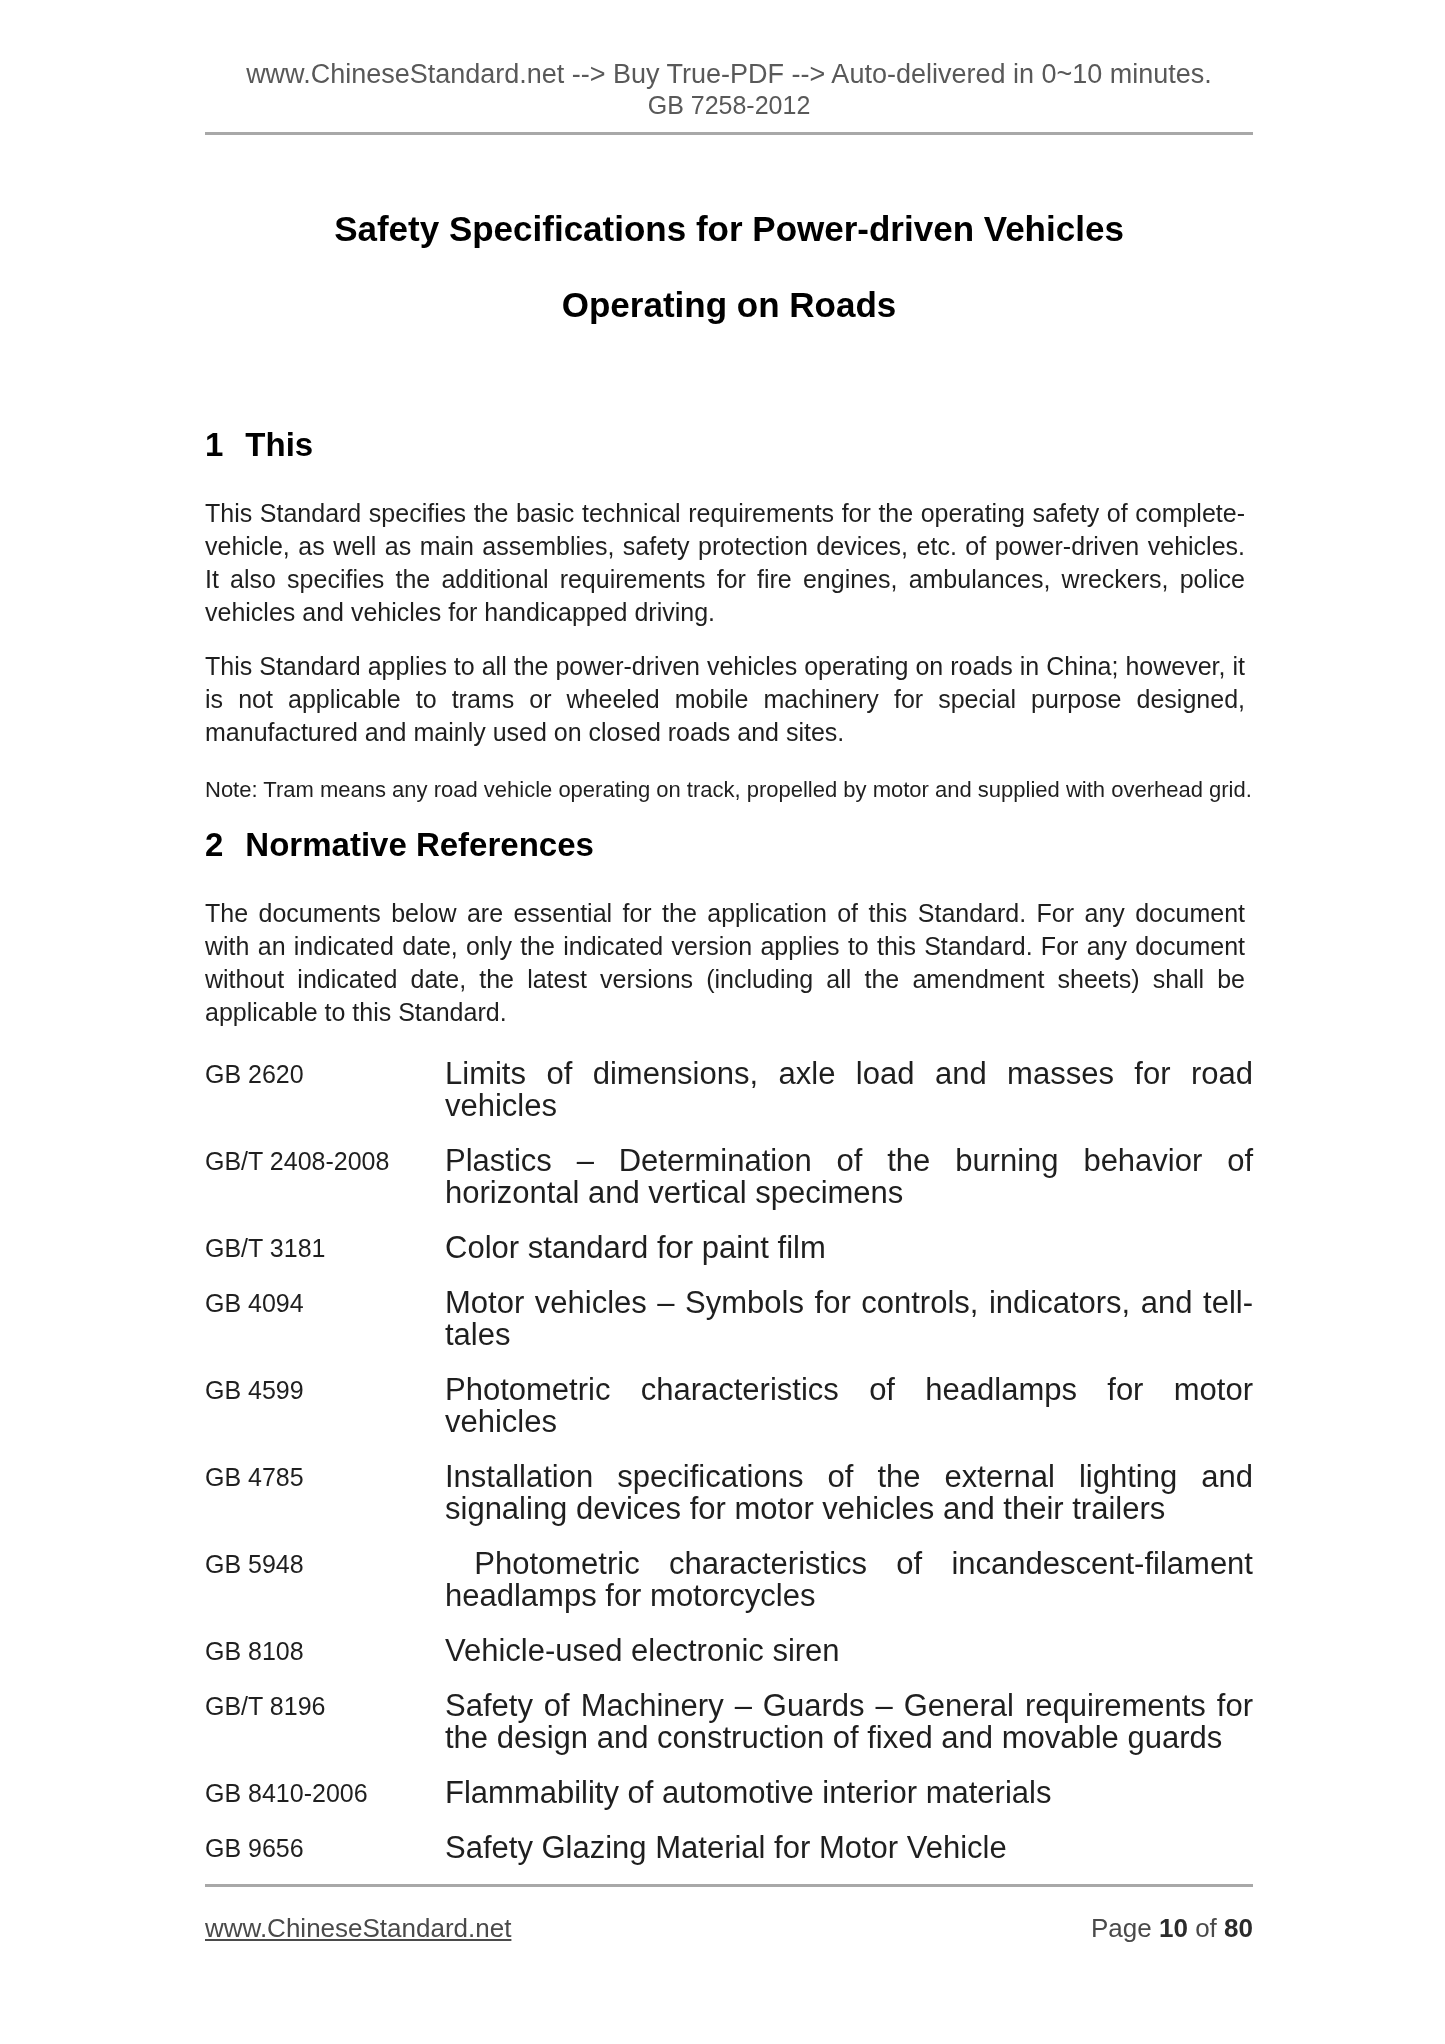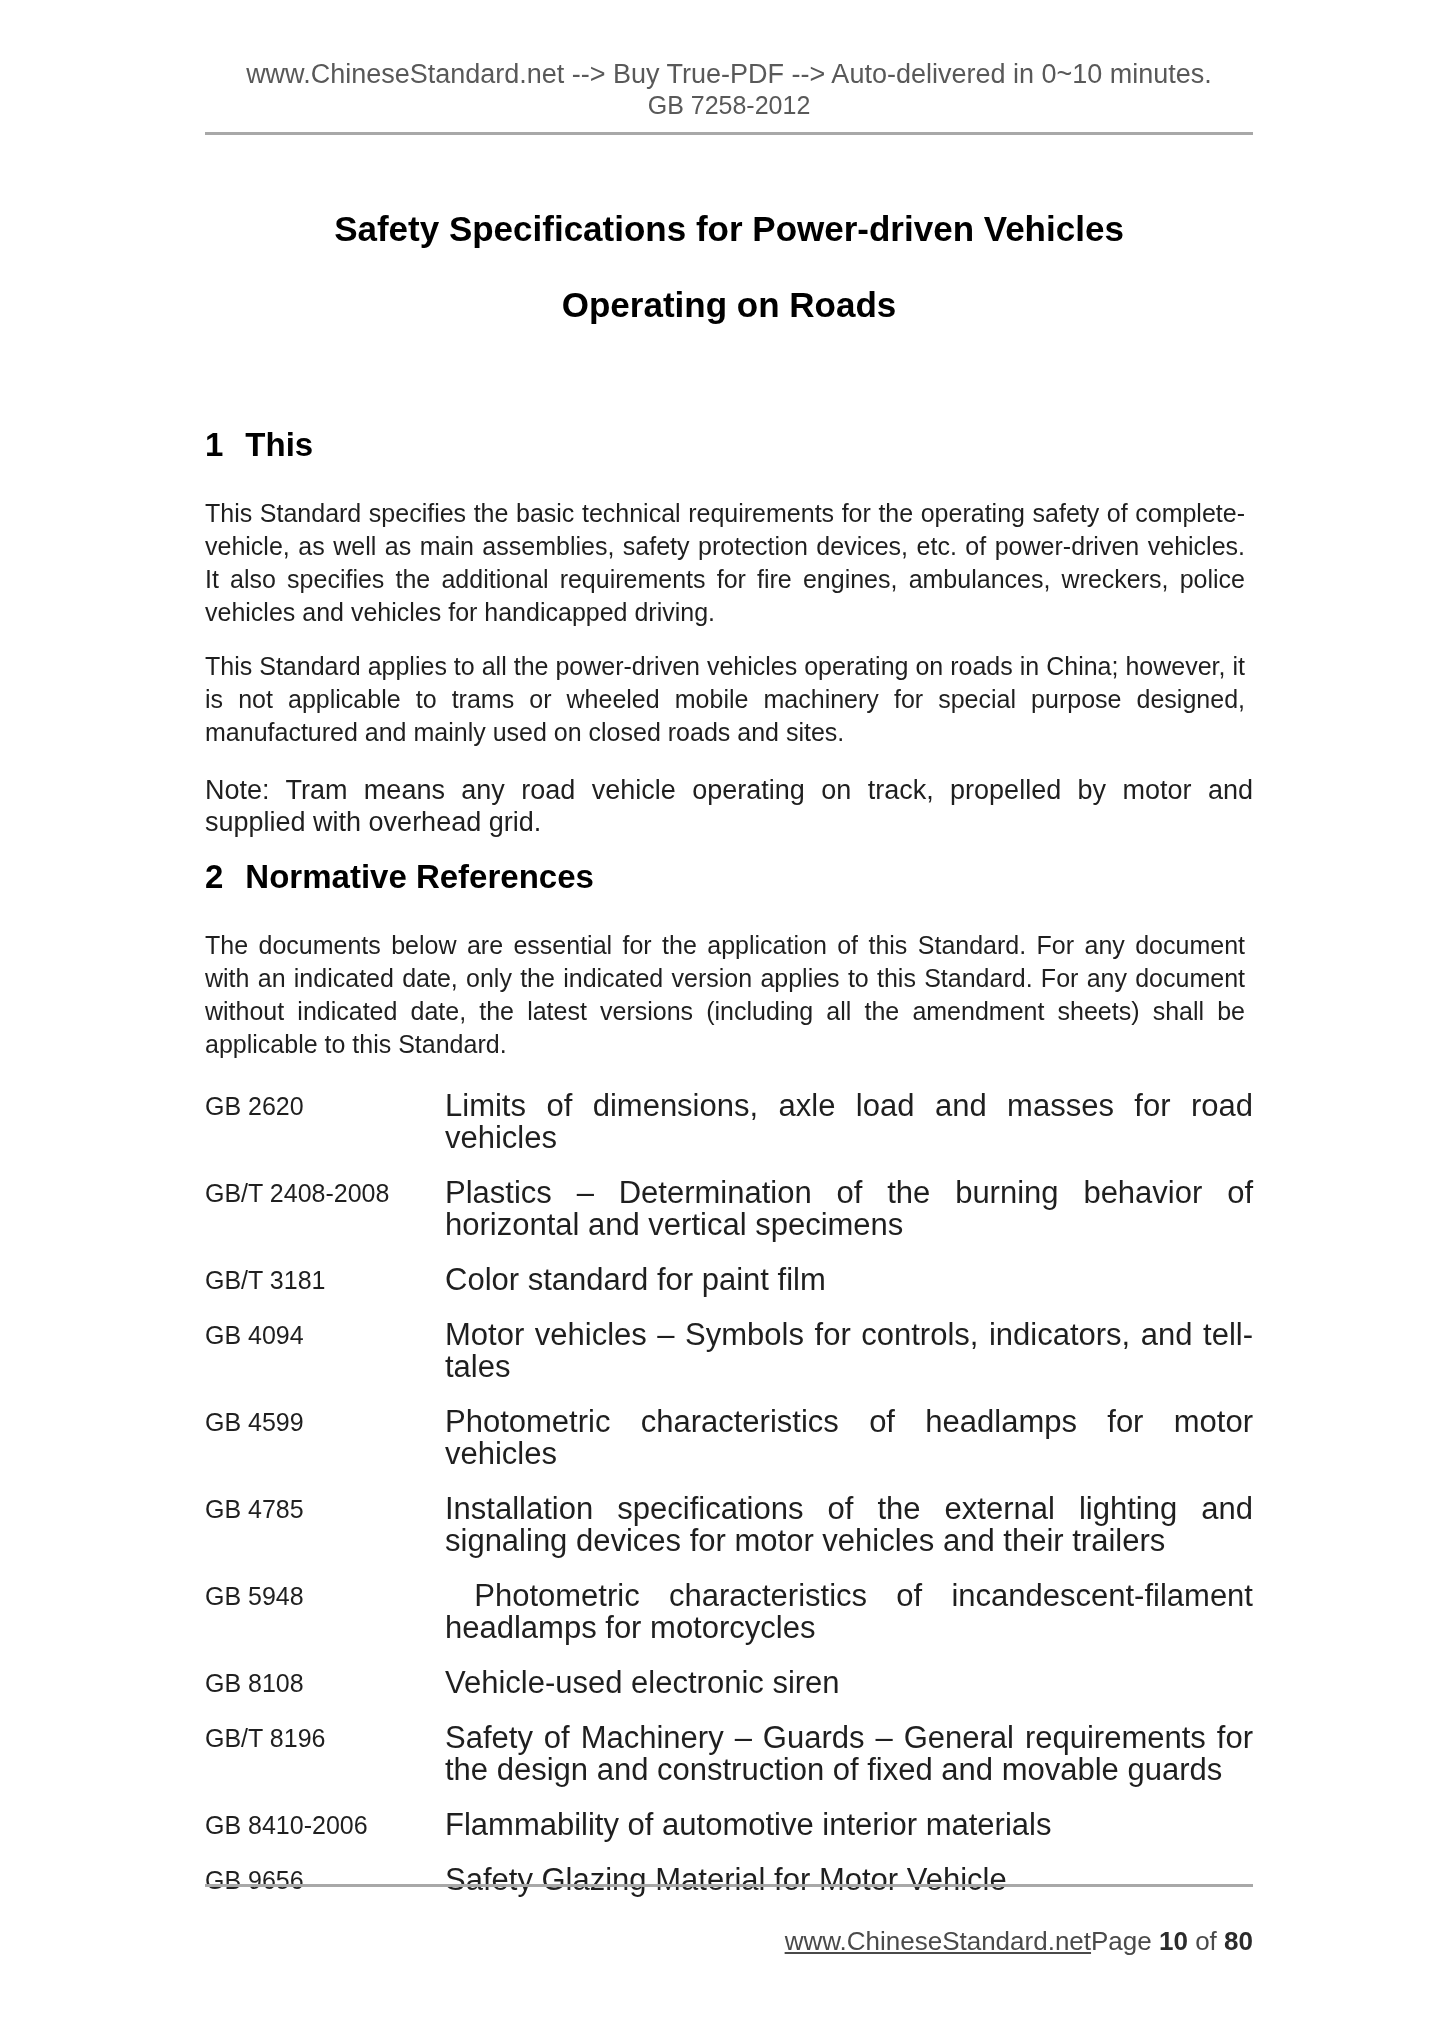--- a/index.html
+++ b/index.html
@@ -58,21 +58,21 @@
   .body-para {
     margin: 32px 8px 0 0;
     font-size: 25px;
     line-height: 33px;
     text-align: justify;
     color: #1f1f1f;
   }
   .body-para.tight { margin-top: 21px; }
   .note-para {
     margin: 25px 0 0 0;
-    font-size: 27px;
+    font-size: 22px;
     line-height: 32px;
     text-align: justify;
     color: #1f1f1f;
   }
   
   .ref-list { margin-top: 29px; }
   .ref-row { display: flex; margin-bottom: 23px; }
   .ref-code {
     flex: 0 0 240px;
     font-size: 25px;
@@ -88,23 +88,23 @@
   }
   
   .doc-footer {
     position: absolute;
     left: 205px;
     top: 1884px;
     width: 1048px;
   }
   .footer-rule { height: 3px; background: #a8a8a8; }
   .footer-row {
-    margin-top: 38px;
+    margin-top: 25px;
     display: flex;
-    justify-content: flex-end;
+    justify-content: space-between;
     align-items: baseline;
     font-size: 26px;
     line-height: 32px;
     color: #4a4a4a;
   }
   .site-link {
     color: #4a4a4a;
     text-decoration: underline;
     cursor: pointer;
   }

